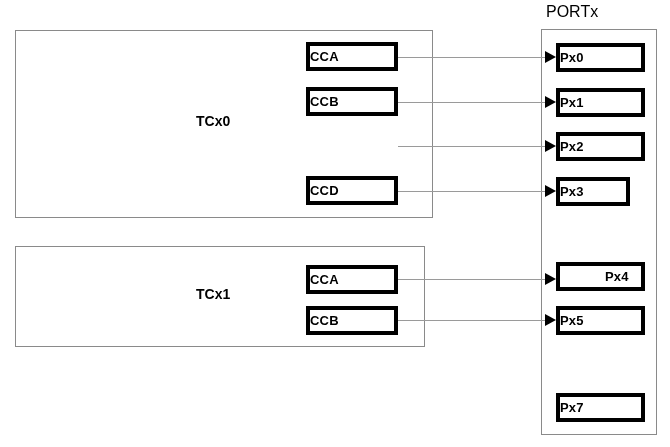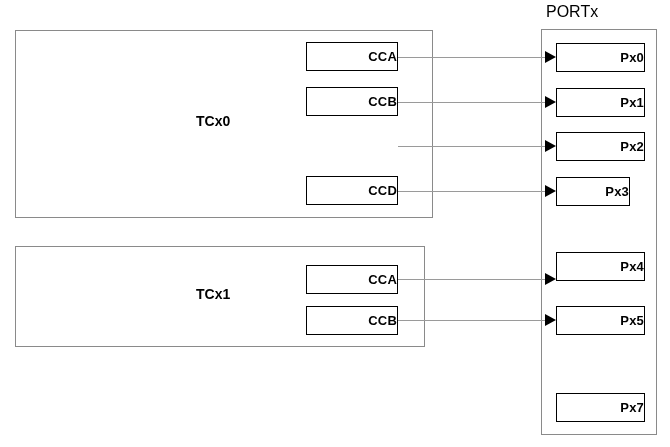--- a/index.html
+++ b/index.html
@@ -23,25 +23,25 @@
     position: absolute;
     box-sizing: border-box;
     border: 1px solid #8a8a8a;
     background: #ffffff;
   }
 
   
   .cell-box {
     position: absolute;
     box-sizing: border-box;
-    border: 1px solid #000000;
+    border: 4px solid #000000;
     background: #ffffff;
     display: flex;
     align-items: center;
-    justify-content: flex-end;
+    justify-content: flex-start;
     font-size: 13px;
     font-weight: bold;
     color: #000000;
     letter-spacing: 0.2px;
   }
 
   
   .block-label {
     position: absolute;
     font-size: 14px;
@@ -109,21 +109,21 @@
   </div>
   <div class="cell-box" style="left:556px; top:88px; width:89px; height:29px;">
     <span>Px1</span>
   </div>
   <div class="cell-box" style="left:556px; top:132px; width:89px; height:29px;">
     <span>Px2</span>
   </div>
   <div class="cell-box" style="left:556px; top:177px; width:74px; height:29px;">
     <span>Px3</span>
   </div>
-  <div class="cell-box" style="left:556px; top:252px; width:89px; height:29px;">
+  <div class="cell-box" style="left:556px; top:262px; width:89px; height:29px;padding-left:45px;">
     <span>Px4</span>
   </div>
   <div class="cell-box" style="left:556px; top:306px; width:89px; height:29px;">
     <span>Px5</span>
   </div>
   <div class="cell-box" style="left:556px; top:393px; width:89px; height:29px;">
     <span>Px7</span>
   </div>
 
   <div class="conn-line" style="left:398px; top:57px; width:148px;"></div>

